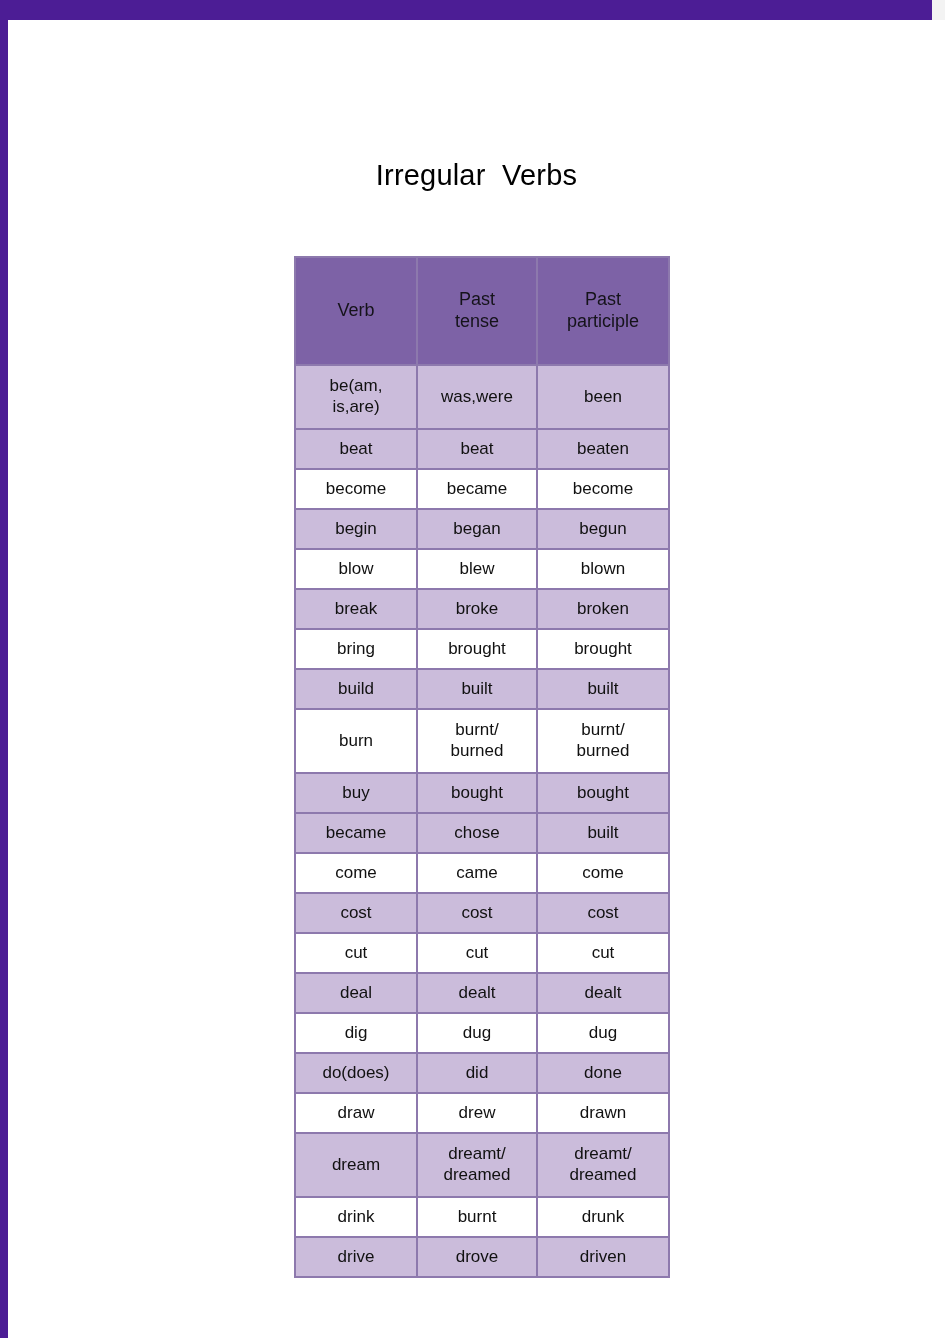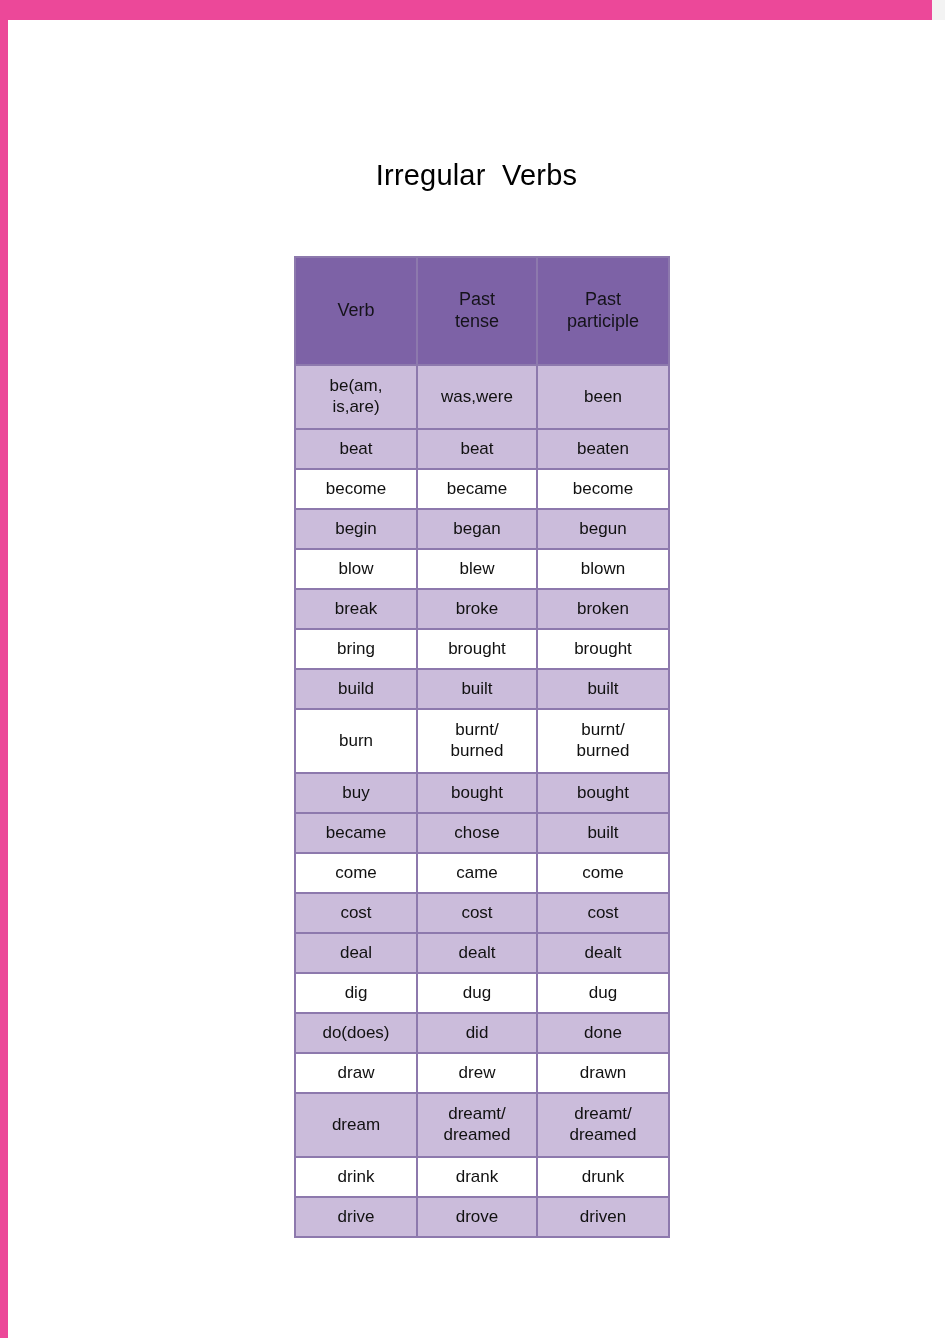--- a/index.html
+++ b/index.html
@@ -14,21 +14,21 @@
     font-family: "Liberation Sans", sans-serif;
     overflow: hidden;
   }
 
   
   #viewer {
     position: absolute;
     left: 0; top: 0;
     width: 932px;
     height: 1338px;
-    background: #ec4899;
+    background: #4c1d95;
   }
   #page {
     position: absolute;
     left: 8px;
     top: 20px;
     width: 937px;
     height: 1318px;
     background: #ffffff;
   }
 
@@ -199,20 +199,25 @@
               <tr class="plain">
                 <td>come</td>
                 <td>came</td>
                 <td>come</td>
               </tr>
               <tr class="shade">
                 <td>cost</td>
                 <td>cost</td>
                 <td>cost</td>
               </tr>
+              <tr class="plain">
+                <td>cut</td>
+                <td>cut</td>
+                <td>cut</td>
+              </tr>
               <tr class="shade">
                 <td>deal</td>
                 <td>dealt</td>
                 <td>dealt</td>
               </tr>
               <tr class="plain">
                 <td>dig</td>
                 <td>dug</td>
                 <td>dug</td>
               </tr>
@@ -228,21 +233,21 @@
               </tr>
               <tr class="shade tall">
                 <td>dream</td>
                 <td>dreamt/
 dreamed</td>
                 <td>dreamt/
 dreamed</td>
               </tr>
               <tr class="plain">
                 <td>drink</td>
-                <td>drank</td>
+                <td>burnt</td>
                 <td>drunk</td>
               </tr>
               <tr class="shade">
                 <td>drive</td>
                 <td>drove</td>
                 <td>driven</td>
               </tr>
             </tbody>
         </table>
       </div>

